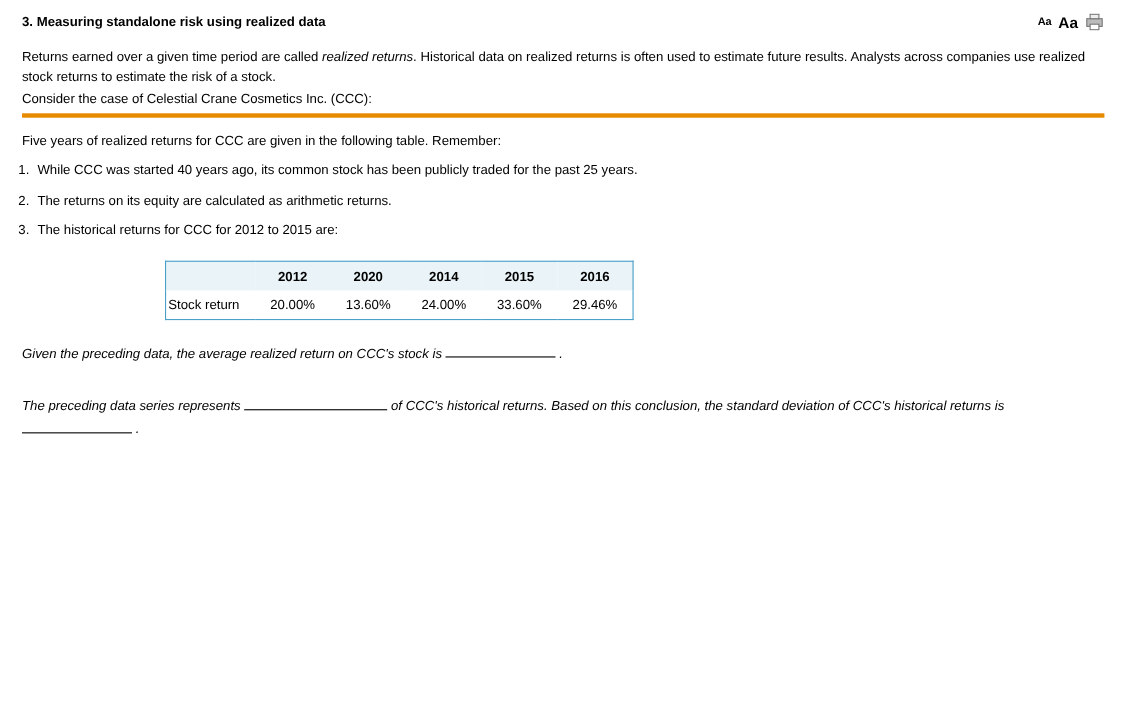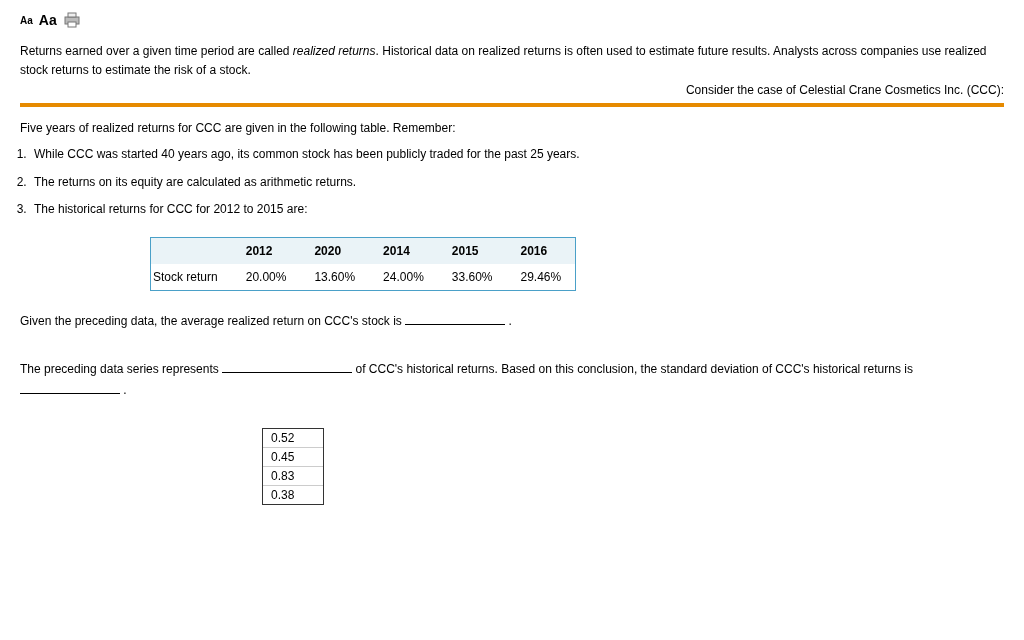--- a/index.html
+++ b/index.html
@@ -27,21 +27,21 @@
     gap: 6px;
     text-align: right;
   }
   .font-small { font-size: 10px; font-weight: bold; }
   .font-large { font-size: 14px; font-weight: bold; }
   .print-icon {
     width: 18px; height: 16px;
     display: inline-block;
   }
   .intro { margin-bottom: 3px; line-height: 1.6; }
-  .case-line { margin-bottom: 6px; text-align: right; }
+  .case-line { margin-bottom: 6px; }
   .orange-divider {
     height: 4px;
     background: #e68a00;
     margin: 4px 0 14px 0;
   }
   .remember-line { margin-bottom: 10px; }
   ol.points {
     margin: 0 0 18px 10px;
     padding: 0;
   }
@@ -52,32 +52,32 @@
   }
   .table-wrap {
     margin: 8px 0 20px 130px;
   }
   table.data {
     border-collapse: collapse;
     border: 1px solid #4aa0c8;
   }
   table.data td, table.data th {
     padding: 6px 14px;
-    text-align: left;
+    text-align: center;
     font-size: 12px;
   }
   table.data thead tr {
     background: #eaf3f7;
   }
   table.data th { font-weight: bold; }
   table.data tbody td.rowlabel {
     text-align: center;
     padding-left: 2px;
   }
-  .para { margin: 6px 0 28px 0; line-height: 1.7; }
+  .para { margin: 6px 0 28px 0; line-height: 1.7; font-style: italic; }
   .blank {
     display: inline-block;
     border-bottom: 1px solid #000;
     min-width: 100px;
     height: 1em;
     vertical-align: baseline;
   }
   .cv-select {
     margin-left: 4px;
   }
@@ -100,20 +100,21 @@
     padding: 2px 8px;
     font-size: 12px;
     border-top: 1px solid #ccc;
   }
   .cv-options div:first-child { border-top: 1px solid #333; }
 </style>
 </head>
 <body>
 
 <div class="header-row">
+  <div class="section-title">3.  Measuring standalone risk using realized data</div>
   <div class="font-controls">
     <span class="font-small">Aa</span>
     <span class="font-large">Aa</span>
     <span class="print-icon">
       <svg viewBox="0 0 18 16" width="18" height="16">
         <rect x="2" y="5" width="14" height="7" fill="#bbb" stroke="#777"></rect>
         <rect x="5" y="1" width="8" height="4" fill="#eee" stroke="#777"></rect>
         <rect x="5" y="10" width="8" height="5" fill="#fff" stroke="#777"></rect>
       </svg>
     </span>
@@ -166,19 +167,13 @@
 
 <div class="para">
   <span>The preceding data series represents </span>
   <span class="blank" style="min-width:130px"></span>
   <span> of CCC's historical returns. Based on this conclusion, the standard deviation of CCC's historical returns is </span>
   <span class="blank"></span>
   <span> .</span>
 </div>
 
 <div>
-  <div class="cv-options">
-    <div>0.52</div>
-    <div>0.45</div>
-    <div>0.83</div>
-    <div>0.38</div>
-  </div>
 </div>
 
 </body></html>

